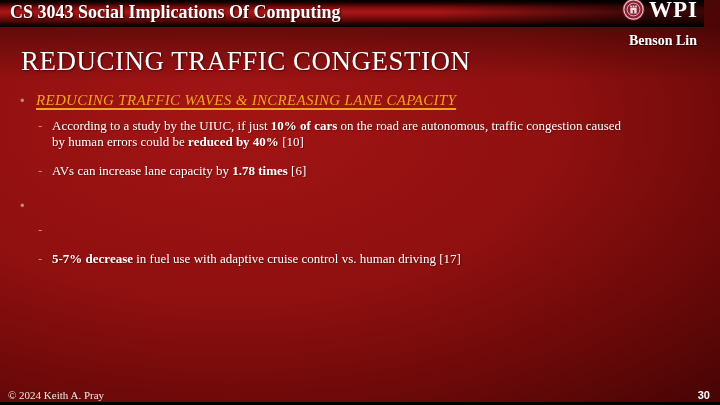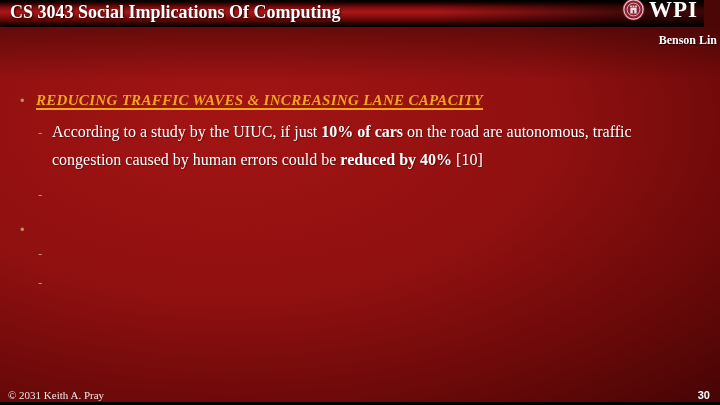--- a/index.html
+++ b/index.html
@@ -34,53 +34,53 @@
   }
   .wpi-logo {
     position: absolute; right: 6px; top: 1px; height: 17px;
     display: flex; align-items: center; gap: 4px; z-index: 3;
   }
   .wpi-text {
     color: #fff; font-size: 23px; font-weight: 600; letter-spacing: 1px;
     line-height: 25px;
   }
   .byline {
-    position: absolute; top: 33px; right: 3px;
-    color: #fff; font-size: 12px; font-weight: 700;
+    position: absolute; top: 33px; right: 23px;
+    color: #fff; font-size: 14px; font-weight: 700;
     text-shadow: 1px 1px 1px rgba(0,0,0,0.6);
   }
 
   
   .slide-title {
     position: absolute; top: 46px; left: 21px; margin: 0;
     color: #fff; font-size: 27px; font-weight: 400; letter-spacing: 0.5px;
     text-shadow: 1px 1px 2px rgba(0,0,0,0.55);
     white-space: nowrap;
   }
 
   
   .content { position: absolute; top: 92px; left: 20px; right: 18px; }
   .section + .section { margin-top: 19px; }
   .heading-row { display: flex; align-items: baseline; margin-bottom: 9px; }
   .bullet-dot {
     color: #bd9055; font-size: 13px; width: 16px; flex: 0 0 16px;
     font-family: "Liberation Sans", sans-serif;
   }
   .section-heading {
-    color: #f0a41f; font-size: 15px; font-weight: 700; font-style: italic;
+    color: #f0a41f; font-size: 15px; font-weight: 400; font-style: italic;
     letter-spacing: 0.3px;
     text-decoration: underline; text-decoration-thickness: 1.5px;
     text-underline-offset: 3px;
   }
   .sub { display: flex; align-items: baseline; margin: 0 0 13px 18px; }
   .dash {
     color: #c9927a; font-size: 13px; width: 14px; flex: 0 0 14px;
   }
   .subtext {
-    color: #fff; font-size: 16px; line-height: 28px; max-width: 580px;
+    color: #fff; font-size: 13px; line-height: 16px; max-width: 580px;
     text-shadow: 1px 1px 1px rgba(0,0,0,0.35);
   }
   .b { font-weight: 700; }
 
   
   .footer-copyright {
     position: absolute; left: 8px; bottom: 4px;
     color: #f0e7e7; font-size: 11px;
   }
   .page-number {
@@ -112,48 +112,51 @@
           <rect x="12.6" y="7.2" width="1.6" height="1.6" fill="#ecdcdf"></rect>
           <rect x="8" y="9.2" width="6" height="5.6" fill="#ecdcdf"></rect>
           <rect x="10.3" y="11.6" width="1.4" height="3.2" fill="#8d1f31"></rect>
         </svg>
       </span>
       <span class="wpi-text">WPI</span>
     </div>
   </div>
   <div class="byline">Benson Lin</div>
 
+  <h1 class="slide-title">REDUCING TRAFFIC CONGESTION</h1>
 
   <div class="content">
 
     <div class="section">
       <div class="heading-row">
         <span class="bullet-dot">•</span>
         <span class="section-heading">REDUCING TRAFFIC WAVES &amp; INCREASING LANE CAPACITY</span>
       </div>
       <div class="sub">
         <span class="dash">-</span>
         <span class="subtext"><span>According to a study by the UIUC, if just </span><span class="b">10% of cars</span><span> on the road are autonomous, traffic congestion caused by human errors could be </span><span class="b">reduced by 40%</span><span> [10]</span></span>
       </div>
       <div class="sub">
         <span class="dash">-</span>
+        <span class="subtext"><span>AVs can increase lane capacity by </span><span class="b">1.78 times</span><span> [6]</span></span>
       </div>
     </div>
 
     <div class="section">
       <div class="heading-row">
         <span class="bullet-dot">•</span>
       </div>
       <div class="sub">
         <span class="dash">-</span>
       </div>
       <div class="sub">
         <span class="dash">-</span>
+        <span class="subtext"><span class="b">5-7% decrease</span><span> in fuel use with adaptive cruise control vs. human driving [17]</span></span>
       </div>
     </div>
 
   </div>
 
-  <span class="footer-copyright">© 2031 Keith A. Pray</span>
+  <span class="footer-copyright">© 2024 Keith A. Pray</span>
   <span class="page-number">30</span>
   <div class="bottom-strip"></div>
 
 </div>
 
 </body></html>

